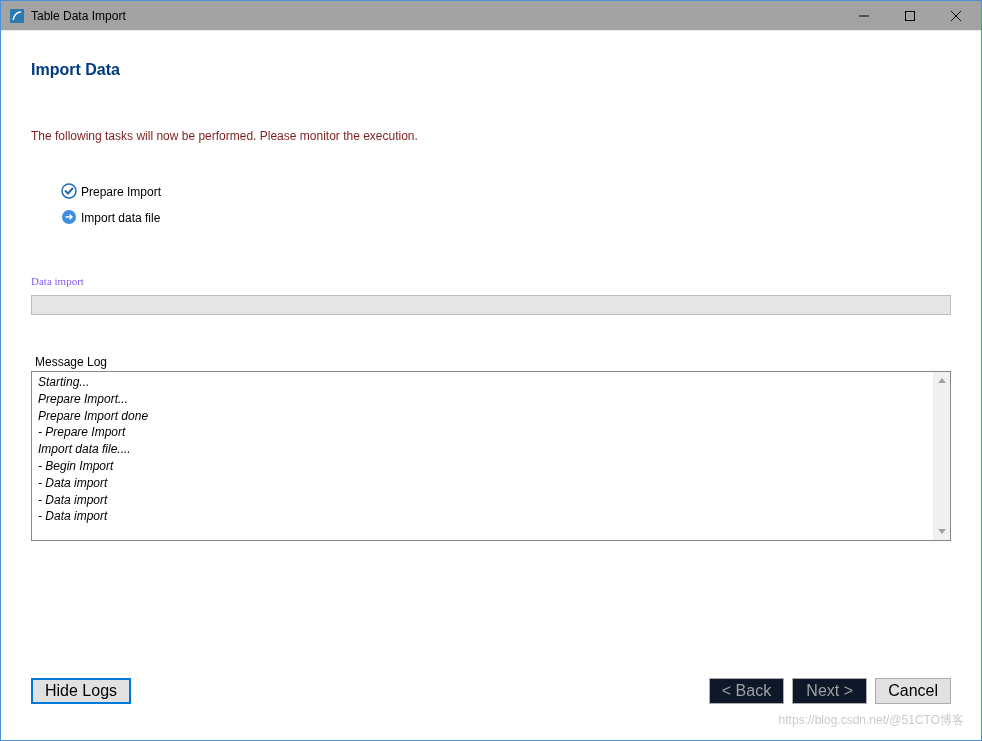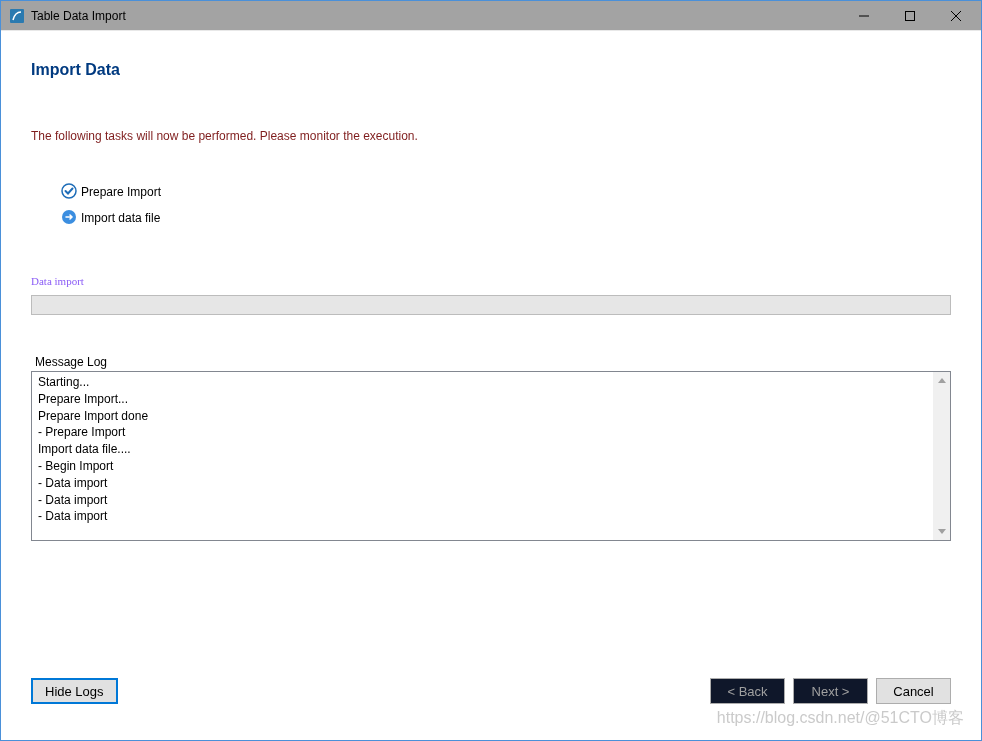--- a/index.html
+++ b/index.html
@@ -122,20 +122,21 @@
       height: 170px;
       position: relative;
       display: flex;
     }
     .message-log-content {
       flex: 1;
       padding: 2px 6px;
       font-size: 12px;
       line-height: 1.4;
       overflow: hidden;
+      font-style: italic;
     }
     .message-log-line {
       white-space: nowrap;
     }
     .scrollbar {
       width: 17px;
       background: #f0f0f0;
       display: flex;
       flex-direction: column;
       justify-content: space-between;
@@ -156,42 +157,42 @@
       margin-top: auto;
       padding-top: 40px;
     }
     .button-row-spacer {
       flex: 1;
     }
     .btn {
       min-width: 75px;
       height: 26px;
       padding: 0 12px;
-      font-size: 13px;
+      font-size: 16px;
       border: 1px solid #adadad;
       background: #e1e1e1;
       cursor: pointer;
       margin-left: 8px;
       font-family: inherit;
     }
     .btn:disabled {
       color: #a0a0a0;
       cursor: default;
       background: #0f172a;
     }
     .btn-primary {
       border: 2px solid #0078d7;
       background: #e1e1e1;
       margin-left: 0;
     }
     .watermark {
       position: absolute;
       bottom: 12px;
       right: 18px;
-      font-size: 16px;
+      font-size: 12px;
       color: rgba(150,150,150,0.5);
       pointer-events: none;
     }
   </style>
 </head>
 <body>
 
 <div class="titlebar">
   <span class="titlebar-icon">
     <svg width="16" height="16" viewBox="0 0 16 16">

